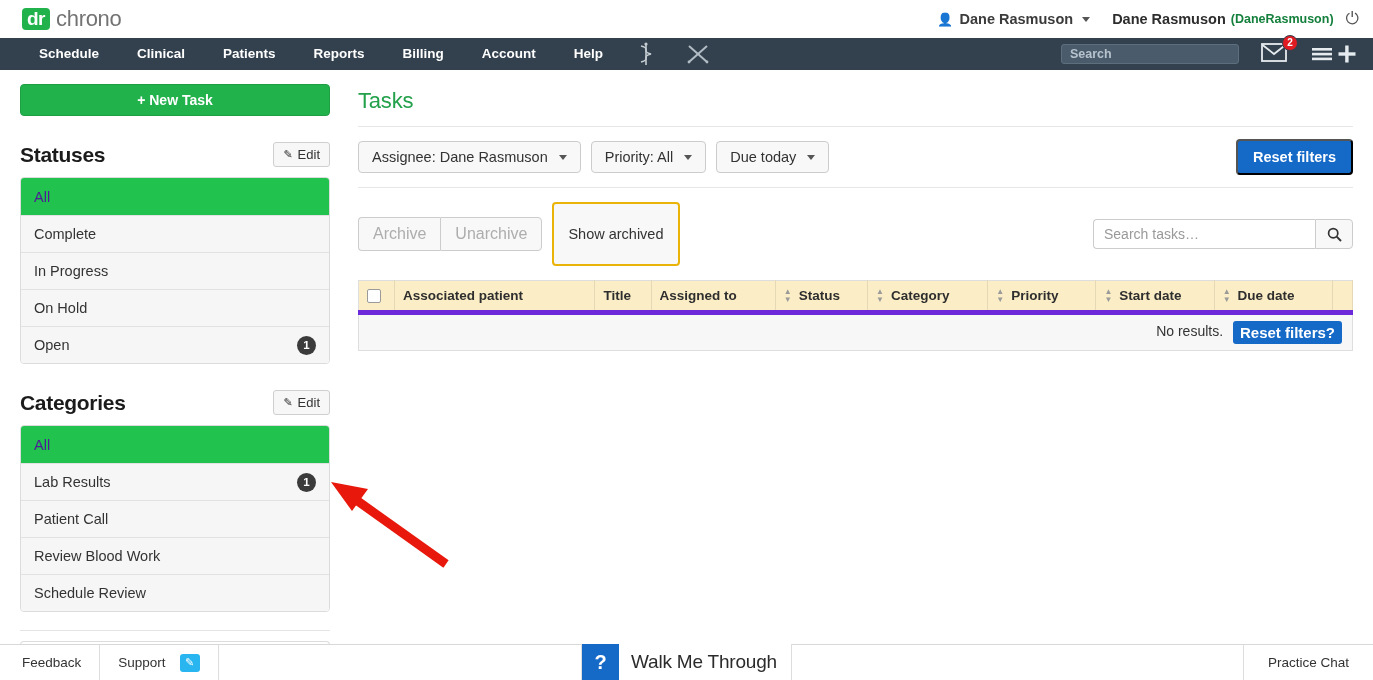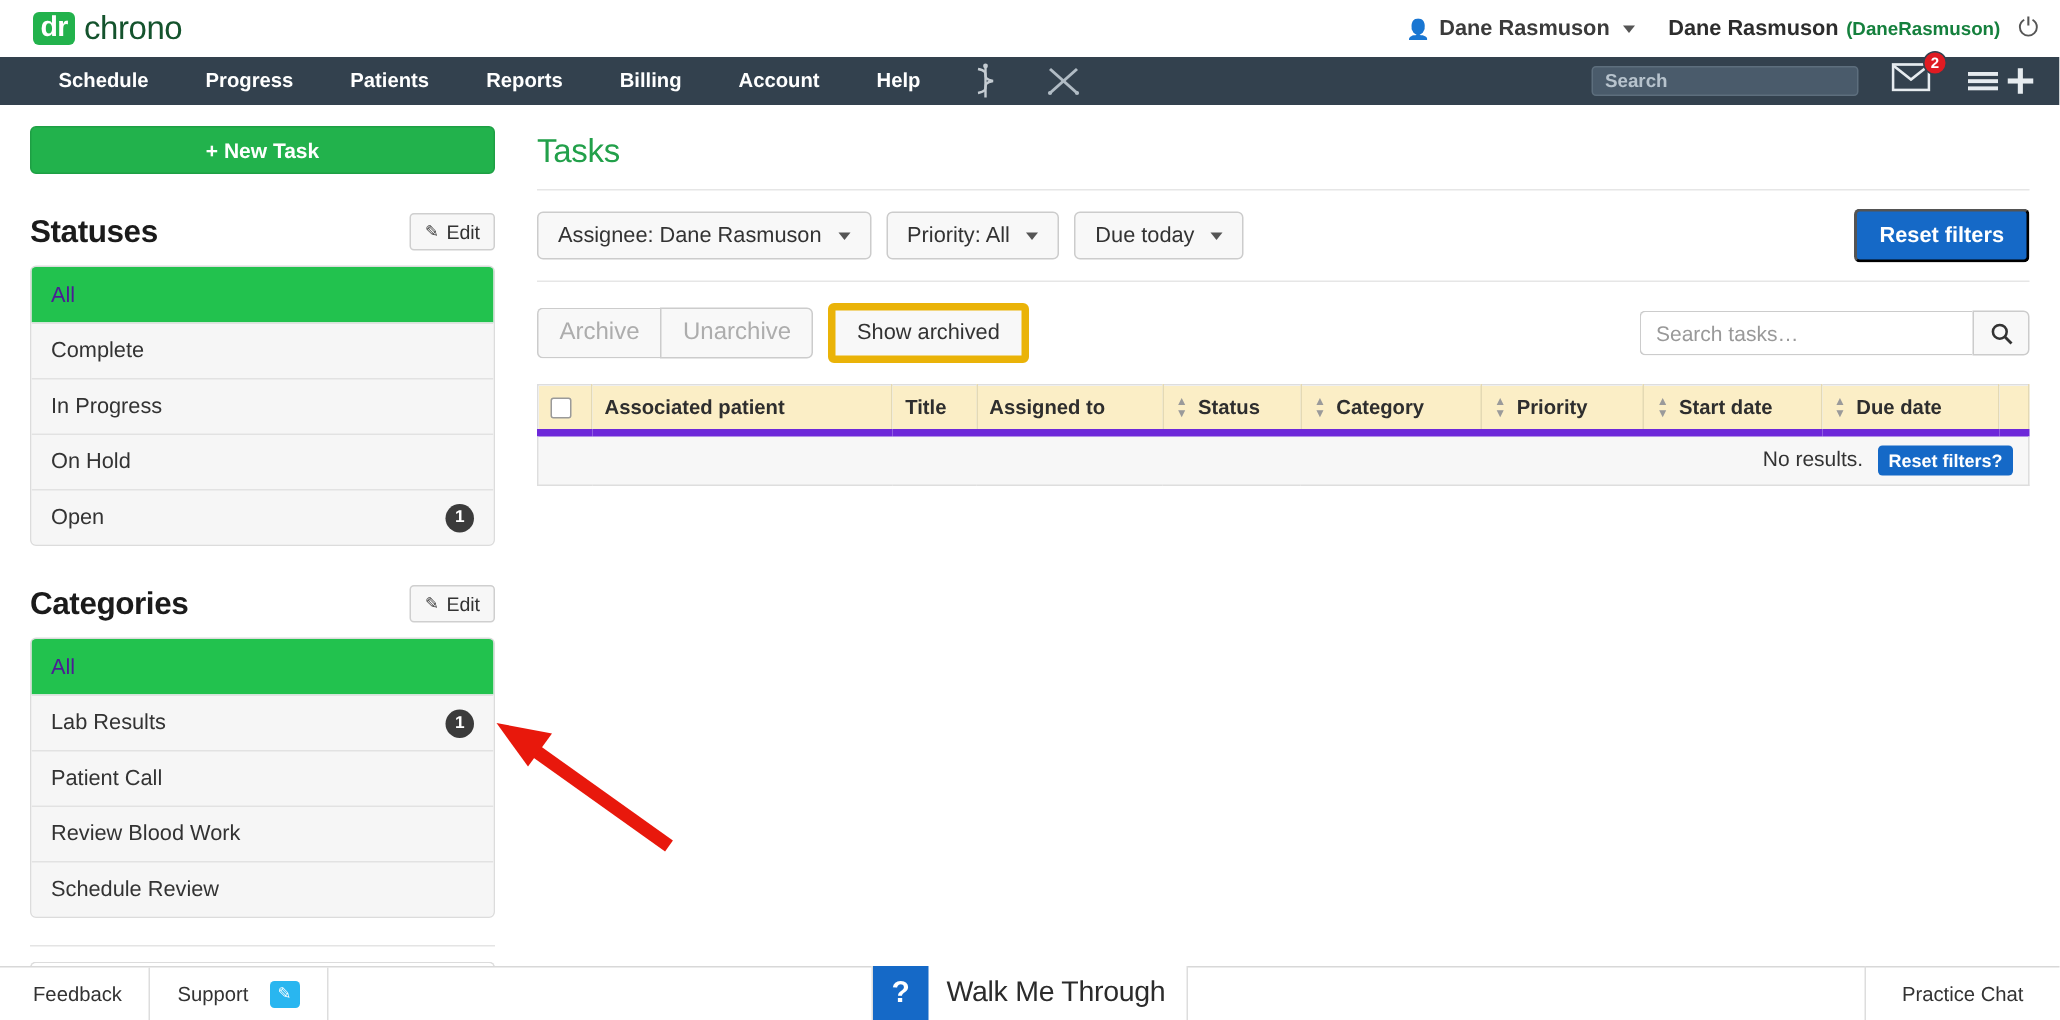--- a/index.html
+++ b/index.html
@@ -19,21 +19,21 @@
     position: relative;
   }
   .logo { display: flex; align-items: center; margin-left: 22px; }
   .logo-mark {
     background: #22b24c; color: #fff;
     font-weight: bold; font-size: 19px;
     padding: 1px 5px 2px 5px; border-radius: 4px;
     line-height: 1.05; letter-spacing: -0.5px;
   }
   .logo-text {
-    color: #14532d; font-size: 22px; margin-left: 6px;
+    color: #737373; font-size: 22px; margin-left: 6px;
     letter-spacing: -0.3px;
   }
   .topbar-right {
     position: absolute; right: 14px; top: 0; height: 38px;
     display: flex; align-items: center; gap: 0px;
     font-size: 14.5px; font-weight: bold; color: #3b3b3b;
   }
   .user-menu { display: flex; align-items: center; gap: 6px; margin-right: 22px; cursor: pointer; }
   .user-icon { font-size: 13px; color: #4b4b4b; }
   .caret-down {
@@ -166,22 +166,22 @@
   .btn-group { display: flex; margin-right: 10px; }
   .btn-grouped {
     background: #f8f8f8; border: 1px solid #ccc;
     font-size: 16px; padding: 7px 14px; cursor: pointer;
     font-family: inherit; color: #333;
   }
   .btn-grouped.disabled { color: #adadad; cursor: default; }
   .btn-grouped:first-child { border-radius: 4px 0 0 4px; border-right: none; }
   .btn-grouped:last-child { border-radius: 0 4px 4px 0; }
   .btn-standalone {
-    background: #f8f8f8; border: 5px solid #eab308; border-radius: 4px;
-    font-size: 14.5px; padding: 7px 14px; cursor: pointer;
+    background: #f8f8f8; border: 2px solid #eab308; border-radius: 4px;
+    font-size: 14.5px; padding: 22px 14px; cursor: pointer;
     font-family: inherit; color: #333;
   }
   .search-wrap { position: absolute; right: 0; display: flex; }
   .search-tasks {
     width: 222px; height: 30px;
     border: 1px solid #ccc; border-right: none; border-radius: 4px 0 0 4px;
     font-size: 14px; padding: 0 10px; font-family: inherit; color: #333;
   }
   .search-tasks::placeholder { color: #999; }
   .search-btn {
@@ -222,21 +222,21 @@
   .hdr-check {
     width: 14px; height: 14px; border: 1px solid #9a9a9a;
     background: #fff; border-radius: 2px; display: block; cursor: pointer;
   }
   td.no-results {
     background: #f7f7f7; padding: 6px 10px; text-align: right;
     font-size: 14px; color: #333; height: 30px;
   }
   .reset-badge {
     display: inline-block; background: #1569c7; color: #fff;
-    font-size: 12px; font-weight: bold; padding: 3px 7px;
+    font-size: 15px; font-weight: bold; padding: 3px 7px;
     border-radius: 3px; margin-left: 6px; cursor: pointer;
     vertical-align: middle;
   }
 
   
   .annotation {
     position: absolute; left: 0; top: 0;
     width: 1373px; height: 610px; pointer-events: none;
   }
 
@@ -297,21 +297,21 @@
     </div>
     <span class="user-full">Dane Rasmuson</span>
     <span class="user-handle" style="margin-left:5px;">(DaneRasmuson)</span>
     <span class="power-icon">⏻</span>
   </div>
 </div>
 
 <div class="navbar">
   <div class="nav-items">
     <div class="nav-item">Schedule</div>
-    <div class="nav-item">Progress</div>
+    <div class="nav-item">Clinical</div>
     <div class="nav-item">Patients</div>
     <div class="nav-item">Reports</div>
     <div class="nav-item">Billing</div>
     <div class="nav-item">Account</div>
     <div class="nav-item">Help</div>
     <div class="nav-glyph">
       <svg width="16" height="24" viewBox="0 0 16 24" aria-hidden="true">
         <line x1="8" y1="1" x2="8" y2="23" stroke="#dfe5ea" stroke-width="1.6"></line>
         <path d="M3 4 C 13 6, 3 10, 13 12 C 3 14, 13 18, 3 20" fill="none" stroke="#dfe5ea" stroke-width="1.6"></path>
         <circle cx="8" cy="2" r="1.6" fill="#dfe5ea"></circle>

